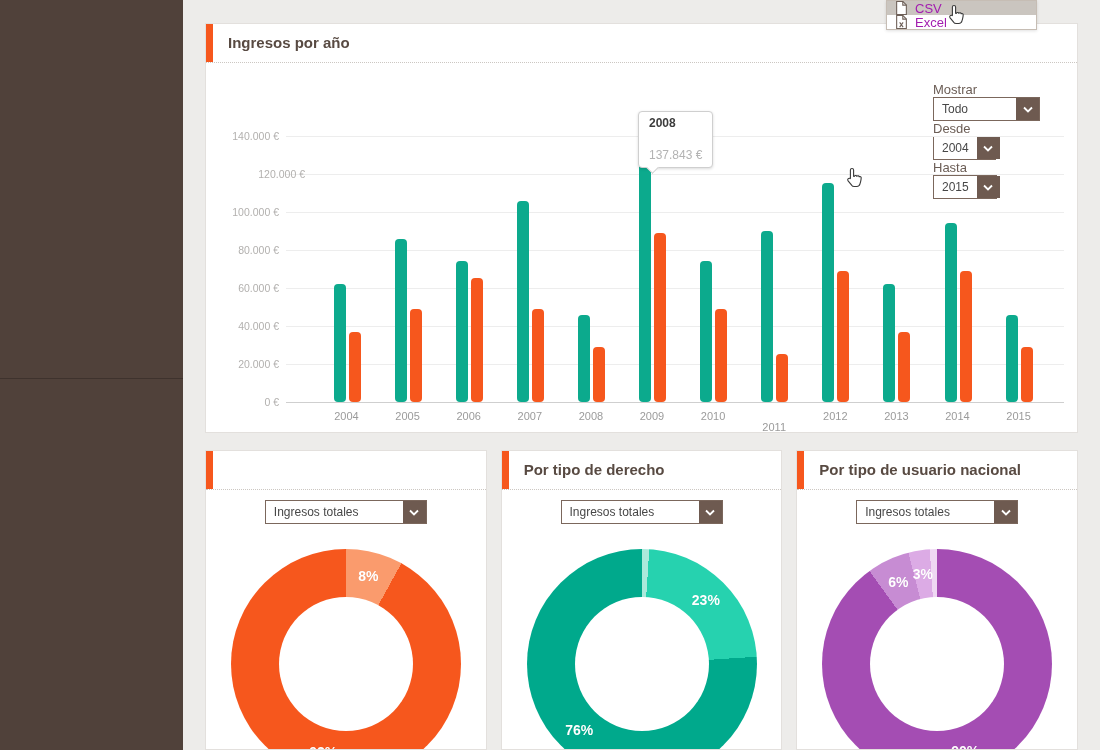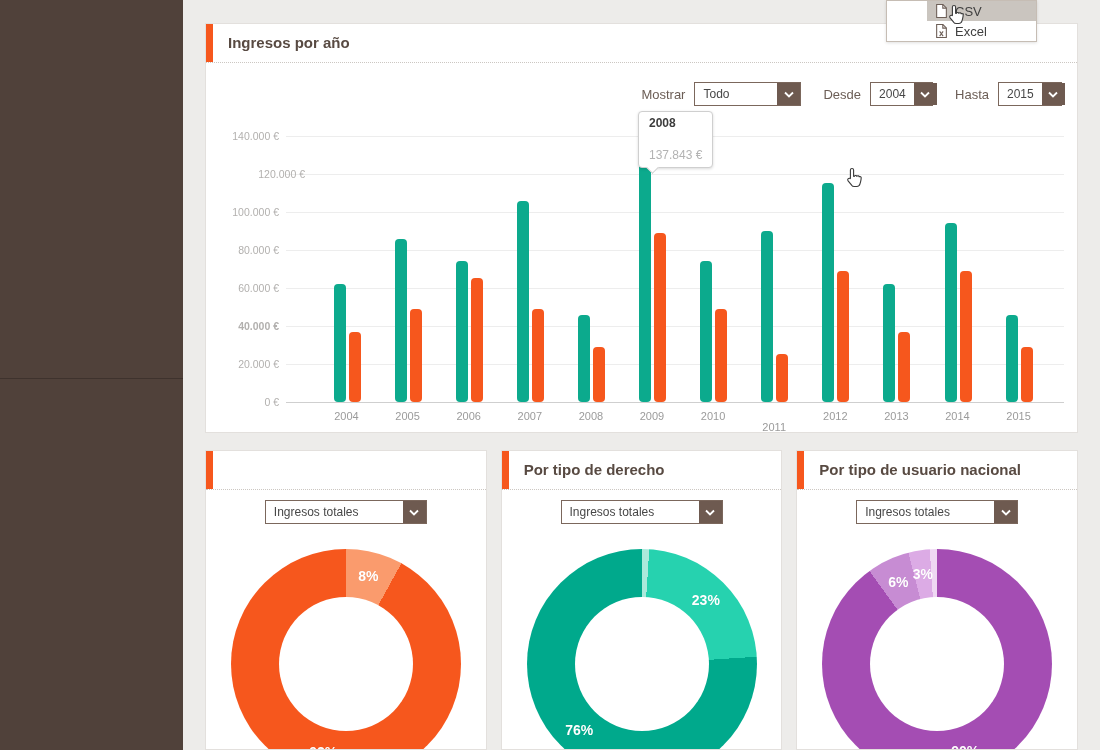--- a/index.html
+++ b/index.html
@@ -11,21 +11,21 @@
   .sidebar{position:absolute;left:0;top:0;width:183px;height:750px;background:#50413a;}
   .sidebar-divider{position:absolute;left:0;top:378px;width:100%;height:1px;background:rgba(0,0,0,.22);}
   
   .card{position:absolute;background:#fff;border:1px solid #e3e0dd;box-sizing:border-box;}
   .main-card{left:205px;top:23px;width:873px;height:410px;}
   .card-header{position:relative;height:38px;border-bottom:1px dotted #ccc7c2;}
   .accent{position:absolute;left:0;top:0;width:7px;height:38px;background:#f6571d;}
   .card-title{position:absolute;left:22px;top:0;line-height:38px;margin:0;
     font-size:15px;font-weight:700;color:#584a42;}
   
-  .filters{position:absolute;top:58px;right:15px;display:flex;align-items:center;}
+  .filters{position:absolute;top:58px;right:15px;display:flex;flex-direction:column;}
   .filter-label{font-size:13px;color:#6b5d55;margin-right:9px;}
   .select{display:flex;align-items:center;height:24px;border:1px solid #7b675c;background:#fff;
     box-sizing:border-box;margin-right:22px;cursor:pointer;}
   .select:last-child{margin-right:0;}
   .select .val{flex:1;font-size:12px;color:#474747;padding:0 8px;white-space:nowrap;}
   .select .chev{width:23px;height:100%;background:#6e5a50;display:flex;align-items:center;
     justify-content:center;flex:none;}
   .sel-mostrar{width:107px;}
   .sel-desde{width:63px;}
   .sel-hasta{width:64px;}
@@ -50,22 +50,22 @@
     box-sizing:border-box;overflow:hidden;}
   .donut-select{position:absolute;top:49px;left:50%;transform:translateX(-50%);width:162px;}
   .donut{position:absolute;left:50%;top:98px;margin-left:-115px;width:230px;height:230px;
     border-radius:50%;}
   .hole{position:absolute;left:48px;top:48px;width:134px;height:134px;border-radius:50%;background:#fff;}
   .slice-label{position:absolute;transform:translate(-50%,-50%);color:#fff;font-size:14px;
     font-weight:700;text-shadow:0 0 1px rgba(0,0,0,.08);}
   
   .export-menu{position:absolute;left:886px;top:0;width:151px;background:#fff;
     border:1px solid #c6bdb4;box-sizing:border-box;z-index:20;box-shadow:0 1px 3px rgba(0,0,0,.12);}
-  .menu-row{height:20px;display:flex;align-items:center;padding-left:9px;gap:8px;
-    font-size:13px;color:#404040;cursor:pointer;margin-left:40px;}
+  .menu-row{height:14px;display:flex;align-items:center;padding-left:9px;gap:8px;
+    font-size:13px;color:#a21caf;cursor:pointer;}
   .menu-row.hl{background:#cac5bf;}
   .file-ic{flex:none;display:block;}
   
   .cursor{position:absolute;z-index:30;pointer-events:none;}
   .cursor-menu{left:947px;top:4px;}
   .cursor-chart{left:639px;top:143px;z-index:6;}
 </style>
 </head>
 <body>
 
@@ -108,21 +108,21 @@
       </span>
     </div>
   </div>
 
   <div id="plot">
       <div class="gridline baseline" style="top: 378px; left: 80px; width: 778px;"></div>
       <div class="ytick" style="top: 372px;">0 €</div>
       <div class="gridline" style="top: 340px; left: 80px; width: 778px;"></div>
       <div class="ytick" style="top: 334px;">20.000 €</div>
       <div class="gridline" style="top: 302px; left: 80px; width: 778px;"></div>
-      <div class="ytick" style="top: 296px; font-weight: bold;">40.000 €</div>
+      <div class="ytick" style="top: 296px;">40.000 €</div>
       <div class="gridline" style="top: 264px; left: 80px; width: 778px;"></div>
       <div class="ytick" style="top: 258px;">60.000 €</div>
       <div class="gridline" style="top: 226px; left: 80px; width: 778px;"></div>
       <div class="ytick" style="top: 220px;">80.000 €</div>
       <div class="gridline" style="top: 188px; left: 80px; width: 778px;"></div>
       <div class="ytick" style="top: 182px;">100.000 €</div>
       <div class="gridline" style="top: 150px; left: 80px; width: 778px;"></div>
       <div class="ytick" style="top: 144px; margin-left: 26px;">120.000 €</div>
       <div class="gridline" style="top: 112px; left: 80px; width: 778px;"></div>
       <div class="ytick" style="top: 106px;">140.000 €</div>

